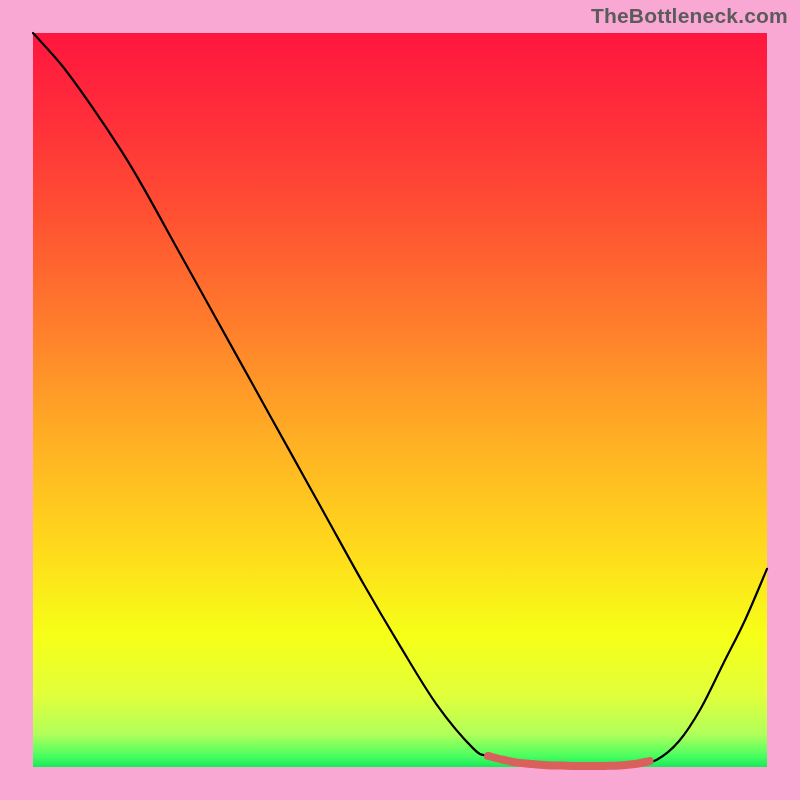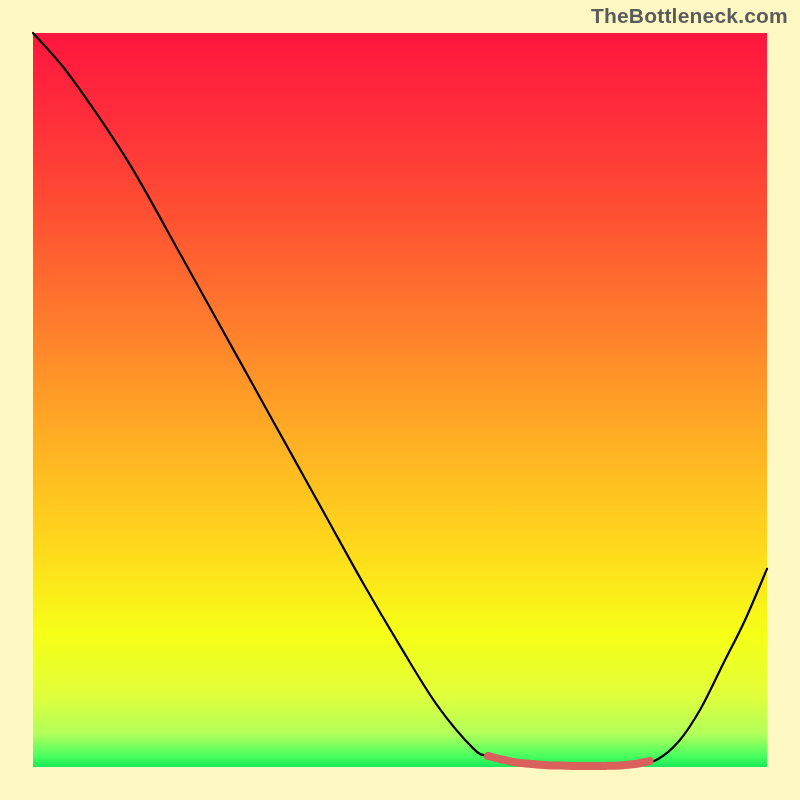--- a/index.html
+++ b/index.html
@@ -8,21 +8,21 @@
     width: 800px;
     height: 800px;
     background: #000;
     overflow: hidden;
     font-family: Arial, Helvetica, sans-serif;
   }
   .stage {
     position: relative;
     width: 800px;
     height: 800px;
-    background: #fef9c3;
+    background: #f9a8d4;
   }
   .watermark {
     position: absolute;
     top: 4px;
     right: 12px;
     color: #5b5b5b;
     font-size: 21px;
     font-weight: 600;
     letter-spacing: 0.2px;
     z-index: 10;

